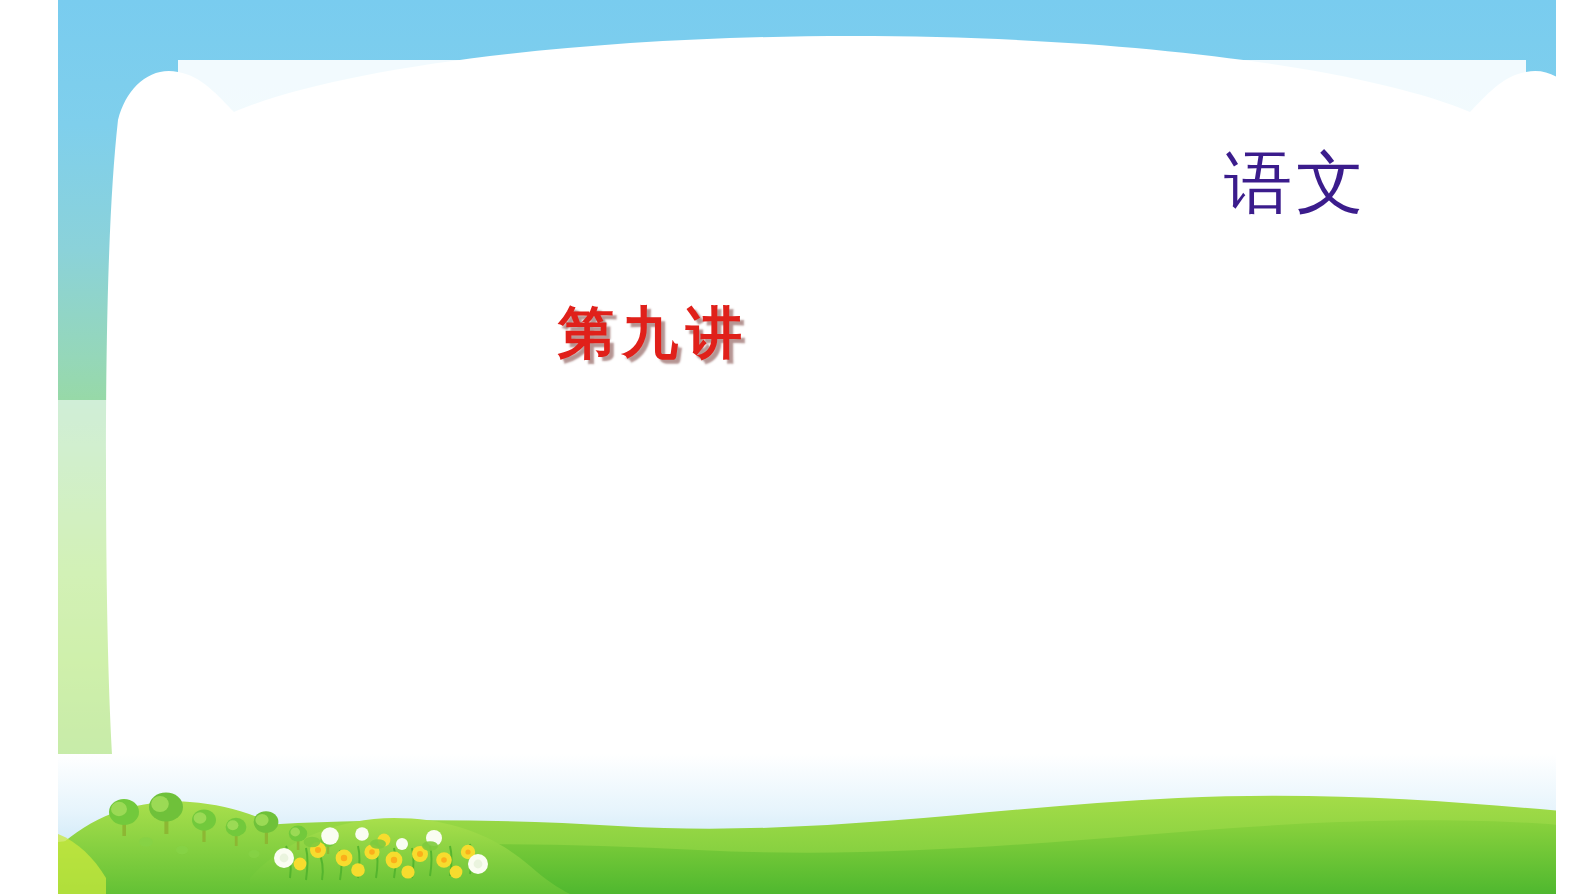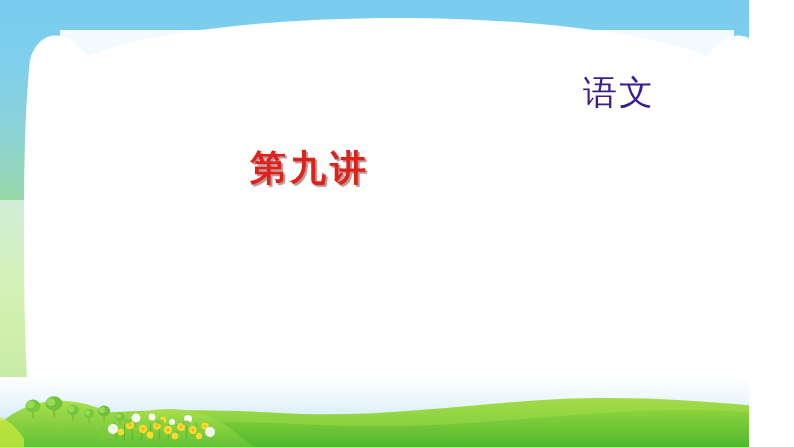--- a/index.html
+++ b/index.html
@@ -8,20 +8,21 @@
     padding: 0;
     background: #ffffff;
   }
   #slide {
     position: relative;
     width: 749px;
     height: 447px;
     overflow: hidden;
     font-family: "Liberation Serif", "DejaVu Serif", serif;
     background: #ffffff;
+    margin-left: 29px;
   }
 
   
   .bg-gradient {
     position: absolute;
     inset: 0;
     background: linear-gradient(to bottom,
         #79CCEF 0%,
         #7FCFEC 14%,
         #8BD2D9 28%,
@@ -72,21 +73,21 @@
     user-select: none;
   }
 
   .lesson-title {
     position: absolute;
     left: 236px;
     top: 140px;
     color: #E0201A;
     font-family: "DejaVu Serif", "Liberation Serif", serif;
     font-weight: bold;
-    font-size: 36px;
+    font-size: 28px;
     line-height: 54px;
     letter-spacing: 4px;
     white-space: nowrap;
     text-shadow: 2px 2px 1px rgba(90, 20, 15, 0.45);
     user-select: none;
   }
   .lesson-title .line-1 {
     display: block;
     padding-left: 14px;
   }

